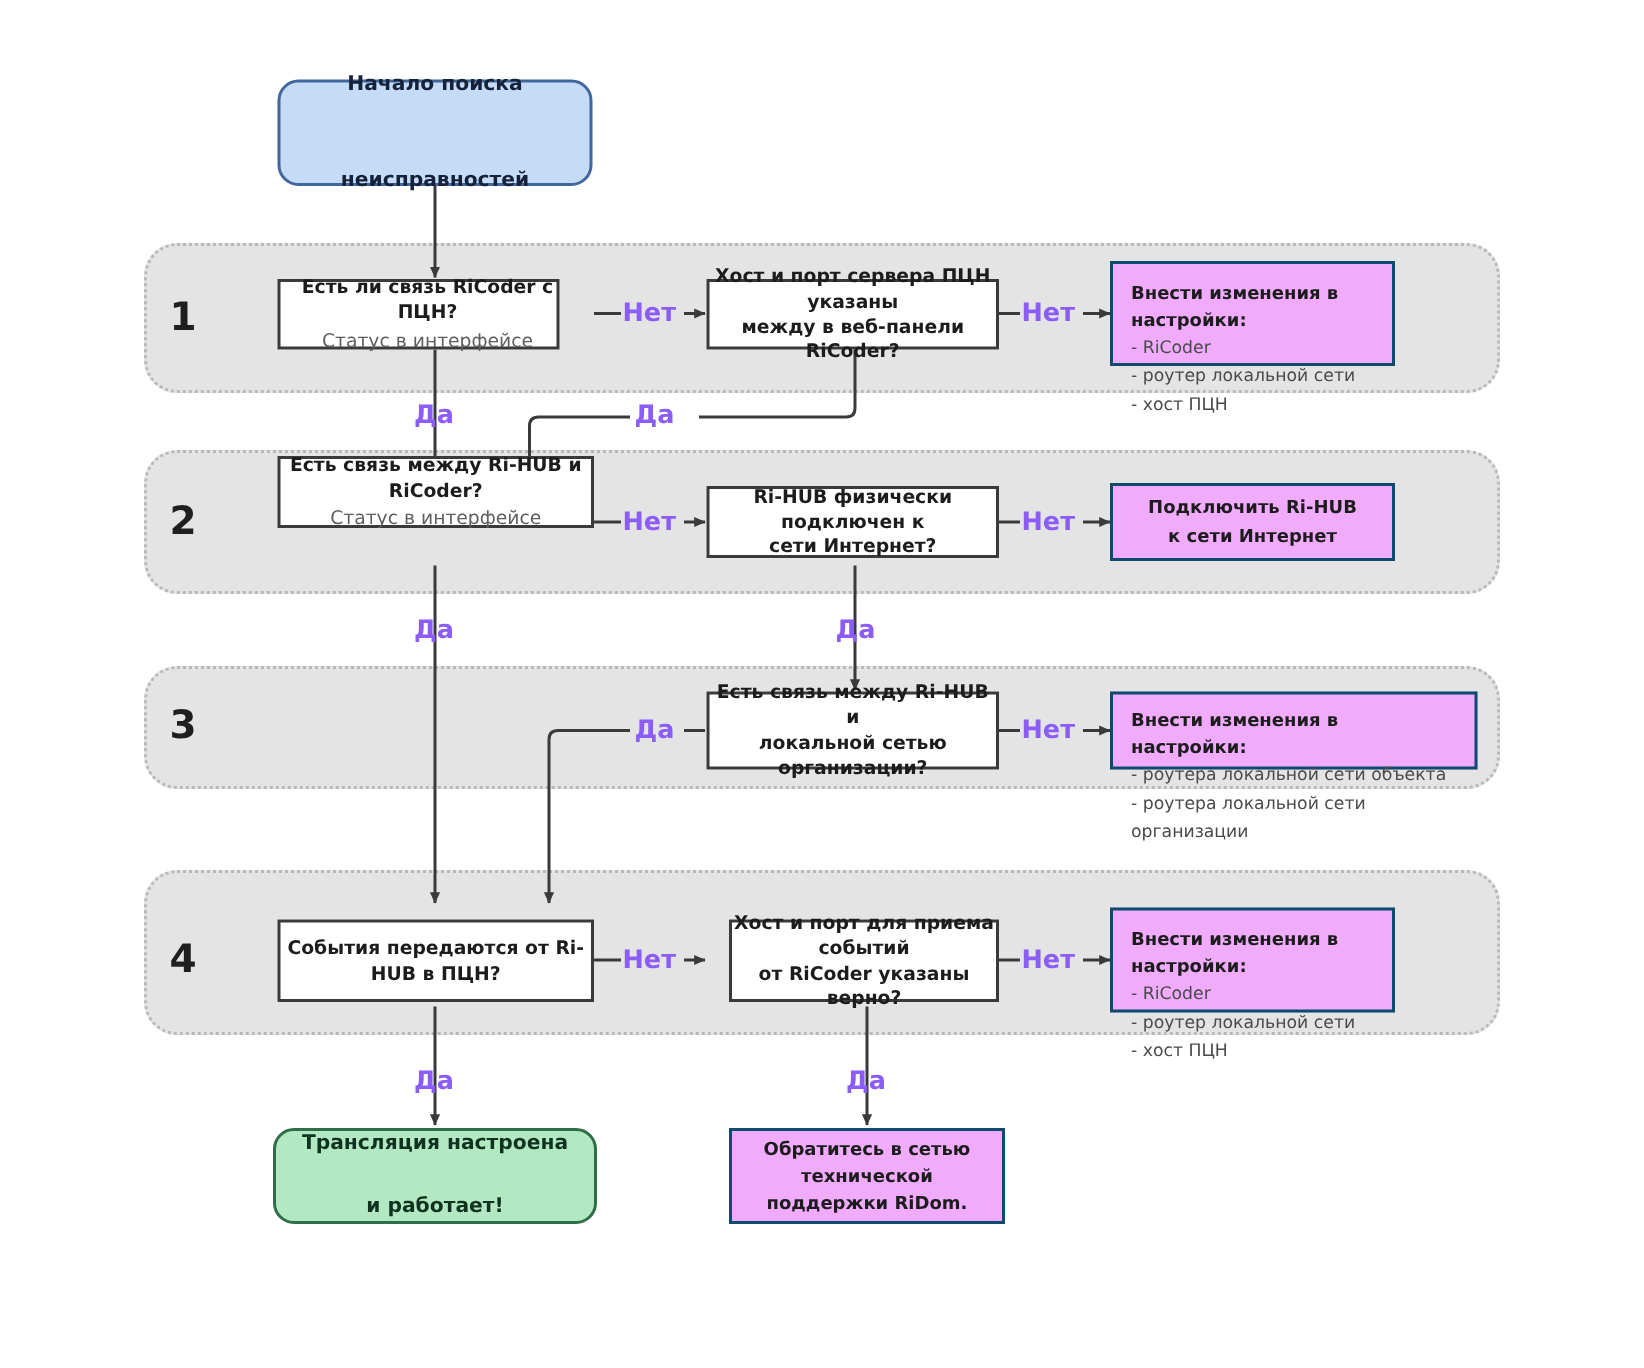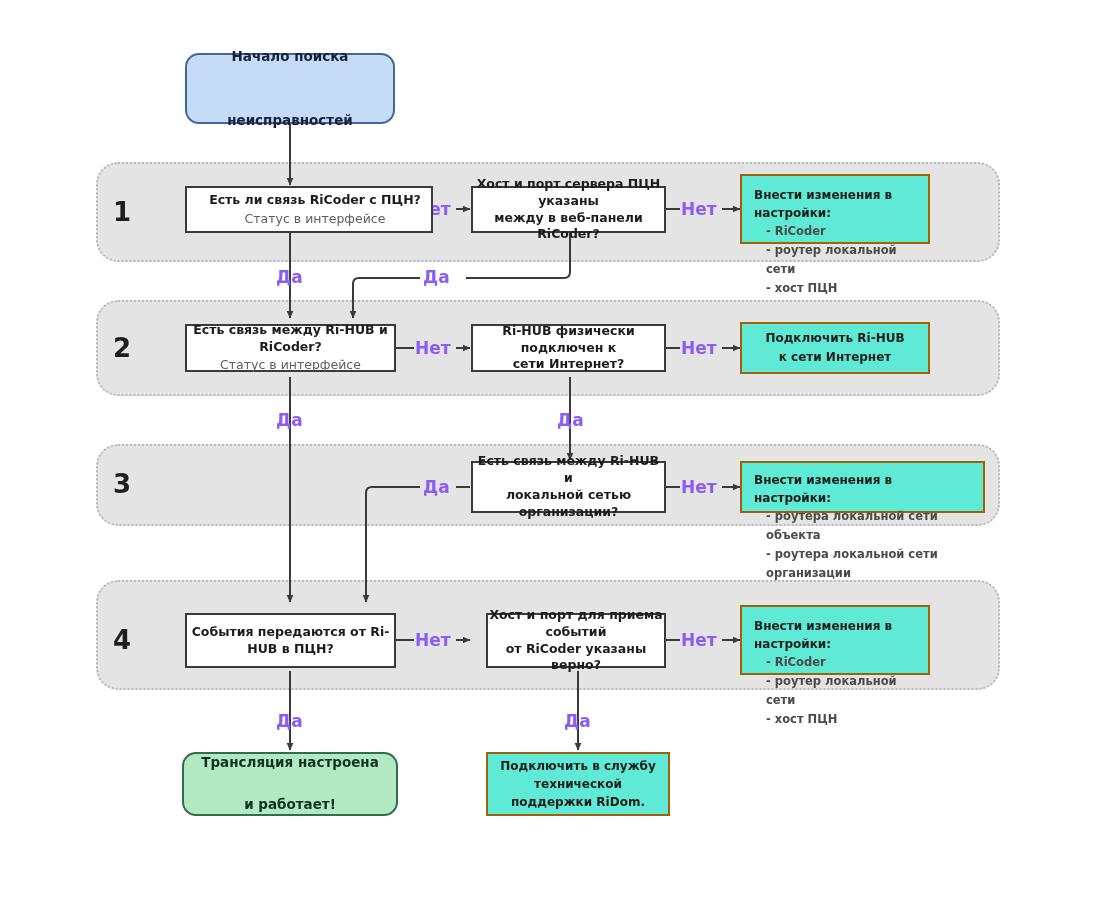--- a/index.html
+++ b/index.html
@@ -41,26 +41,26 @@
     background:#c6dcf6;border:2px solid #41679c;border-radius:14px;
   }
   .terminal-start .t1{font-size:13.5px;font-weight:bold;line-height:1.45;color:#16213a;}
 
   .terminal-ok{
     background:#b2e9c2;border:2px solid #2f6e47;border-radius:14px;gap:22px;
   }
   .terminal-ok .t1{font-size:13.5px;font-weight:bold;line-height:1.45;color:#10331f;}
 
   .action{
-    background:#5eead4;border:2px solid #a16207;
+    background:#f0abfc;border:2px solid #0c4a6e;
     display:block;text-align:left;
     padding:10px 12px;
   }
   .action .head{font-size:12px;font-weight:bold;color:#1c1c1c;line-height:1.5;}
-  .action .li{font-size:11.5px;font-weight:bold;color:#4a4a4a;line-height:1.65;margin-left:12px;}
+  .action .li{font-size:11.5px;font-weight:normal;color:#4a4a4a;line-height:1.65;}
   .action.center{display:flex;flex-direction:column;align-items:center;justify-content:center;text-align:center;padding:8px;}
   .action.center .t1{font-size:12px;font-weight:bold;color:#1c1c1c;line-height:1.5;}
   .action.left-stack{display:flex;flex-direction:column;justify-content:center;}
   .action.left-stack .t1{font-size:12px;font-weight:bold;color:#1c1c1c;line-height:1.6;}
 
   
   .elabel{
     position:absolute;font-size:17px;font-weight:bold;color:#8b5cf6;
     line-height:1;white-space:nowrap;
   }
@@ -161,38 +161,38 @@
   <div class="elabel" style="left:415px;top:632px;">Нет</div>
   <div class="elabel" style="left:681px;top:632px;">Нет</div>
   <div class="elabel" style="left:276px;top:713px;">Да</div>
   <div class="elabel" style="left:564px;top:713px;">Да</div>
 
   <div class="node terminal-start" style="left:185px;top:53px;width:210px;height:71px;gap:44px;">
     <div class="t1">Начало поиска</div>
     <div class="t1">неисправностей</div>
   </div>
 
-  <div class="node decision" style="left:185px;top:186px;width:248px;height:47px;padding-left:12px;">
+  <div class="node decision" style="left:185px;top:186px;width:188px;height:47px;padding-left:12px;">
     <div class="t1">Есть ли связь RiCoder с ПЦН?</div>
     <div class="t2">Статус в интерфейсе</div>
   </div>
 
   <div class="node decision" style="left:471px;top:186px;width:195px;height:47px;">
     <div class="t1">Хост и порт сервера ПЦН указаны</div>
     <div class="t1">между в веб-панели RiCoder?</div>
   </div>
 
   <div class="node action" style="left:740px;top:174px;width:190px;height:70px;">
     <div class="head">Внести изменения в настройки:</div>
     <div class="li">- RiCoder</div>
     <div class="li">- роутер локальной сети</div>
     <div class="li">- хост ПЦН</div>
   </div>
 
-  <div class="node decision" style="left:185px;top:324px;width:211px;height:48px;">
+  <div class="node decision" style="left:185px;top:304px;width:211px;height:48px;">
     <div class="t1">Есть связь между Ri-HUB и RiCoder?</div>
     <div class="t2">Статус в интерфейсе</div>
   </div>
 
   <div class="node decision" style="left:471px;top:324px;width:195px;height:48px;">
     <div class="t1">Ri-HUB физически подключен к</div>
     <div class="t1">сети Интернет?</div>
   </div>
 
   <div class="node action left-stack" style="left:740px;top:322px;width:190px;height:52px;">
@@ -226,17 +226,17 @@
     <div class="li">- роутер локальной сети</div>
     <div class="li">- хост ПЦН</div>
   </div>
 
   <div class="node terminal-ok" style="left:182px;top:752px;width:216px;height:64px;">
     <div class="t1">Трансляция настроена</div>
     <div class="t1">и работает!</div>
   </div>
 
   <div class="node action center" style="left:486px;top:752px;width:184px;height:64px;">
-    <div class="t1">Подключить в службу</div>
+    <div class="t1">Обратитесь в сетью</div>
     <div class="t1">технической поддержки RiDom.</div>
   </div>
 
 </div>
 
 </body></html>

